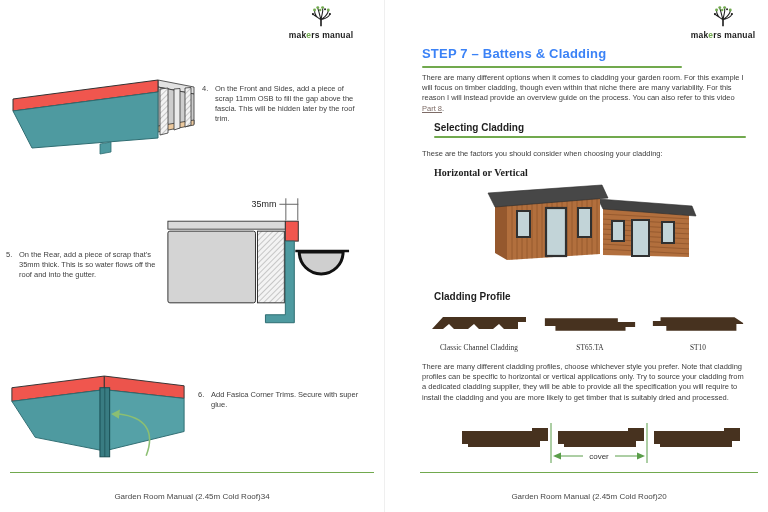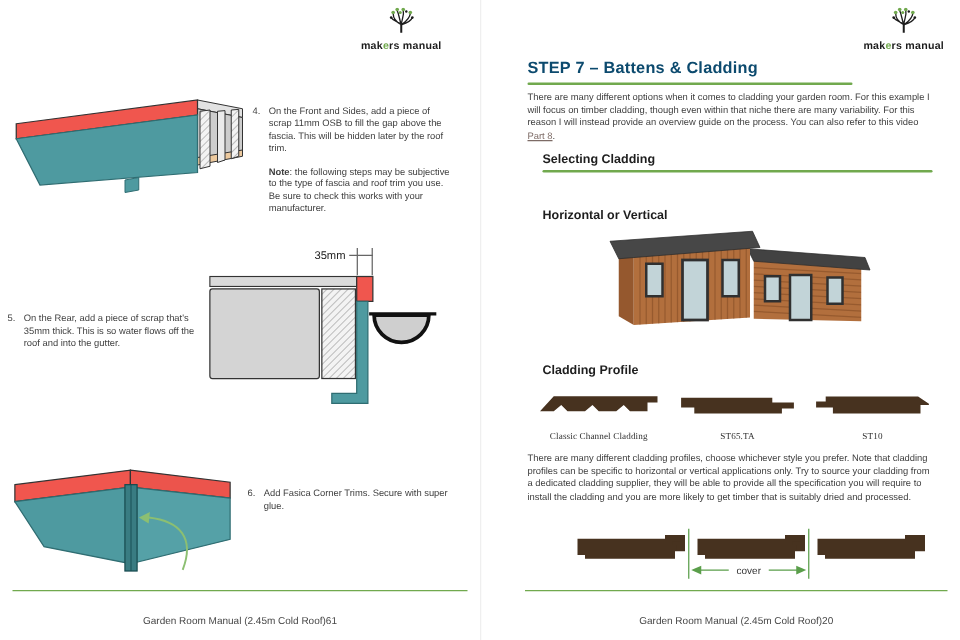--- a/index.html
+++ b/index.html
@@ -9,21 +9,21 @@
   .page-seam{left:384px;top:0;width:1px;height:512px;background:#efefef;}
   
   .logo{width:74px;text-align:center;}
   .logo .brand{font-size:8.5px;font-weight:bold;color:#1c1c1c;letter-spacing:.2px;margin-top:-1px;}
   .logo .brand .g{color:#71a94e;}
   
   .step{display:flex;gap:4px;font-size:7.5px;line-height:1.32;color:#3e3e3e;}
   .step .num{flex:0 0 9px;}
   .note{display:block;margin-top:9px;}
   .body{font-size:7.5px;line-height:1.36;color:#3e3e3e;}
-  .h1{font-size:13px;font-weight:bold;color:#0c4a6e;letter-spacing:.2px;text-align:right;}
+  .h1{font-size:13px;font-weight:bold;color:#3b82f6;letter-spacing:.2px;text-align:right;}
   .h2{font-size:10px;font-weight:bold;color:#1e1e1e;}
   .rule{height:2px;background:#71a94e;border-radius:1px;}
   .link{color:#7d6b66;text-decoration:underline;cursor:pointer;}
   
   .profiles{display:flex;gap:4px;width:326px;font-family:Liberation Serif, serif;}
   .pcol{text-align:center;}
   .pcol .plabel{font-size:7.3px;color:#2f2f2f;margin-top:3px;letter-spacing:.1px;}
   
   .footer{display:flex;justify-content:center;border-top:1.5px solid #71a94e;
           padding-top:19px;font-size:8px;color:#474747;}
@@ -65,21 +65,20 @@
     <polygon points="175,12 181,11.5 181,49 175,51" fill="url(#h1)" stroke="#333" stroke-width="0.8"></polygon>
     <polygon points="3,23 148,4 148,16 3,35" fill="#f0564e" stroke="#333" stroke-width="1"></polygon>
     <polygon points="3,35 148,16 148,62 22,72" fill="#4e9aa0" stroke="#2f6d72" stroke-width="1"></polygon>
     <polygon points="90,68 101,66 101,76 90,78" fill="#4e9aa0" stroke="#2f6d72" stroke-width="0.8"></polygon>
   </svg>
 
   <div class="abs step" style="left:202px;top:84px;width:160px;">
     <span class="num">4.</span>
     <span class="txt">
       <span>On the Front and Sides, add a piece of scrap 11mm OSB to fill the gap above the fascia. This will be hidden later by the roof trim.</span>
-      <span class="note"><b>Note</b><span>: the following steps may be subjective to the type of fascia and roof trim you use. Be sure to check this works with your manufacturer.</span></span>
     </span>
   </div>
 
   <svg class="abs" style="left:146px;top:194px;" width="214" height="140" viewBox="0 0 215 140">
     <defs>
       <pattern id="h2" width="4" height="4" patternUnits="userSpaceOnUse" patternTransform="rotate(45)">
         <rect width="4" height="4" fill="#f3f3f3"></rect>
           <line x1="0" y1="0" x2="0" y2="4" stroke="#9a9a9a" stroke-width="1"></line>
       </pattern>
     </defs>
@@ -112,21 +111,21 @@
     <polygon points="106,55 115,50.5 114,60" fill="#8cbf72"></polygon>
   </svg>
 
   <div class="abs step" style="left:198px;top:390px;width:165px;">
     <span class="num">6.</span>
     <span class="txt">Add Fasica Corner Trims. Secure with super glue.</span>
   </div>
 
   <div class="abs footer" style="left:10px;top:472px;width:364px;">
     <span>Garden Room Manual (2.45m Cold Roof)</span>
-    <span>61</span>
+    <span>34</span>
   </div>
 
   <div class="abs logo" style="left:686px;top:6px;">
     <svg width="26" height="21" viewBox="0 0 30 26">
       <path d="M15,25 L15,17" stroke="#1d1d1d" stroke-width="2" fill="none"></path>
       <path d="M15,17 C11,15 7,12 7,6 M15,17 C13,11 13,8 11,3 M15,17 C16,10 18,7 17,3 M15,17 C19,14 23,12 24,6 M15,17 C12,14 7,13 5,10 M15,17 C19,16 24,15 26,10" stroke="#1d1d1d" stroke-width="1.3" fill="none" stroke-linecap="round"></path>
       <circle cx="7" cy="5" r="1.8" fill="#71a94e"></circle>
         <circle cx="11" cy="2" r="1.8" fill="#71a94e"></circle>
       <circle cx="17" cy="2" r="1.8" fill="#71a94e"></circle>
         <circle cx="24" cy="5" r="1.8" fill="#71a94e"></circle>
@@ -141,22 +140,23 @@
   <div class="abs h1" style="left:422px;top:46px;">STEP 7 – Battens &amp; Cladding</div>
   <div class="abs rule" style="left:422px;top:66px;width:260px;"></div>
 
   <div class="abs body" style="left:422px;top:73px;width:324px;">
     <span>There are many different options when it comes to cladding your garden room. For this example I will focus on timber cladding, though even within that niche there are many variability. For this reason I will instead provide an overview guide on the process. You can also refer to this video </span><a class="link">Part 8</a><span>.</span>
   </div>
 
   <div class="abs h2" style="left:434px;top:122px;">Selecting Cladding</div>
   <div class="abs rule" style="left:434px;top:136px;width:312px;"></div>
 
-
-  <div class="abs h2" style="left:434px;top:167px;">Horizontal or Vertical</div>
+  <div class="abs body" style="left:422px;top:149px;width:324px;">These are the factors you should consider when choosing your cladding:</div>
+
+  <div class="abs h2" style="left:434px;top:167px;font-family:Liberation Serif, serif;">Horizontal or Vertical</div>
 
   <svg class="abs" style="left:486px;top:178px;" width="212" height="84" viewBox="0 0 212 84">
     <defs>
       <clipPath id="cpv">
           <polygon points="21,25 114,19 114,76 21,82"></polygon>
         </clipPath>
       <clipPath id="cph">
           <polygon points="117,30 203,37 203,79 117,77"></polygon>
         </clipPath>
     </defs>

